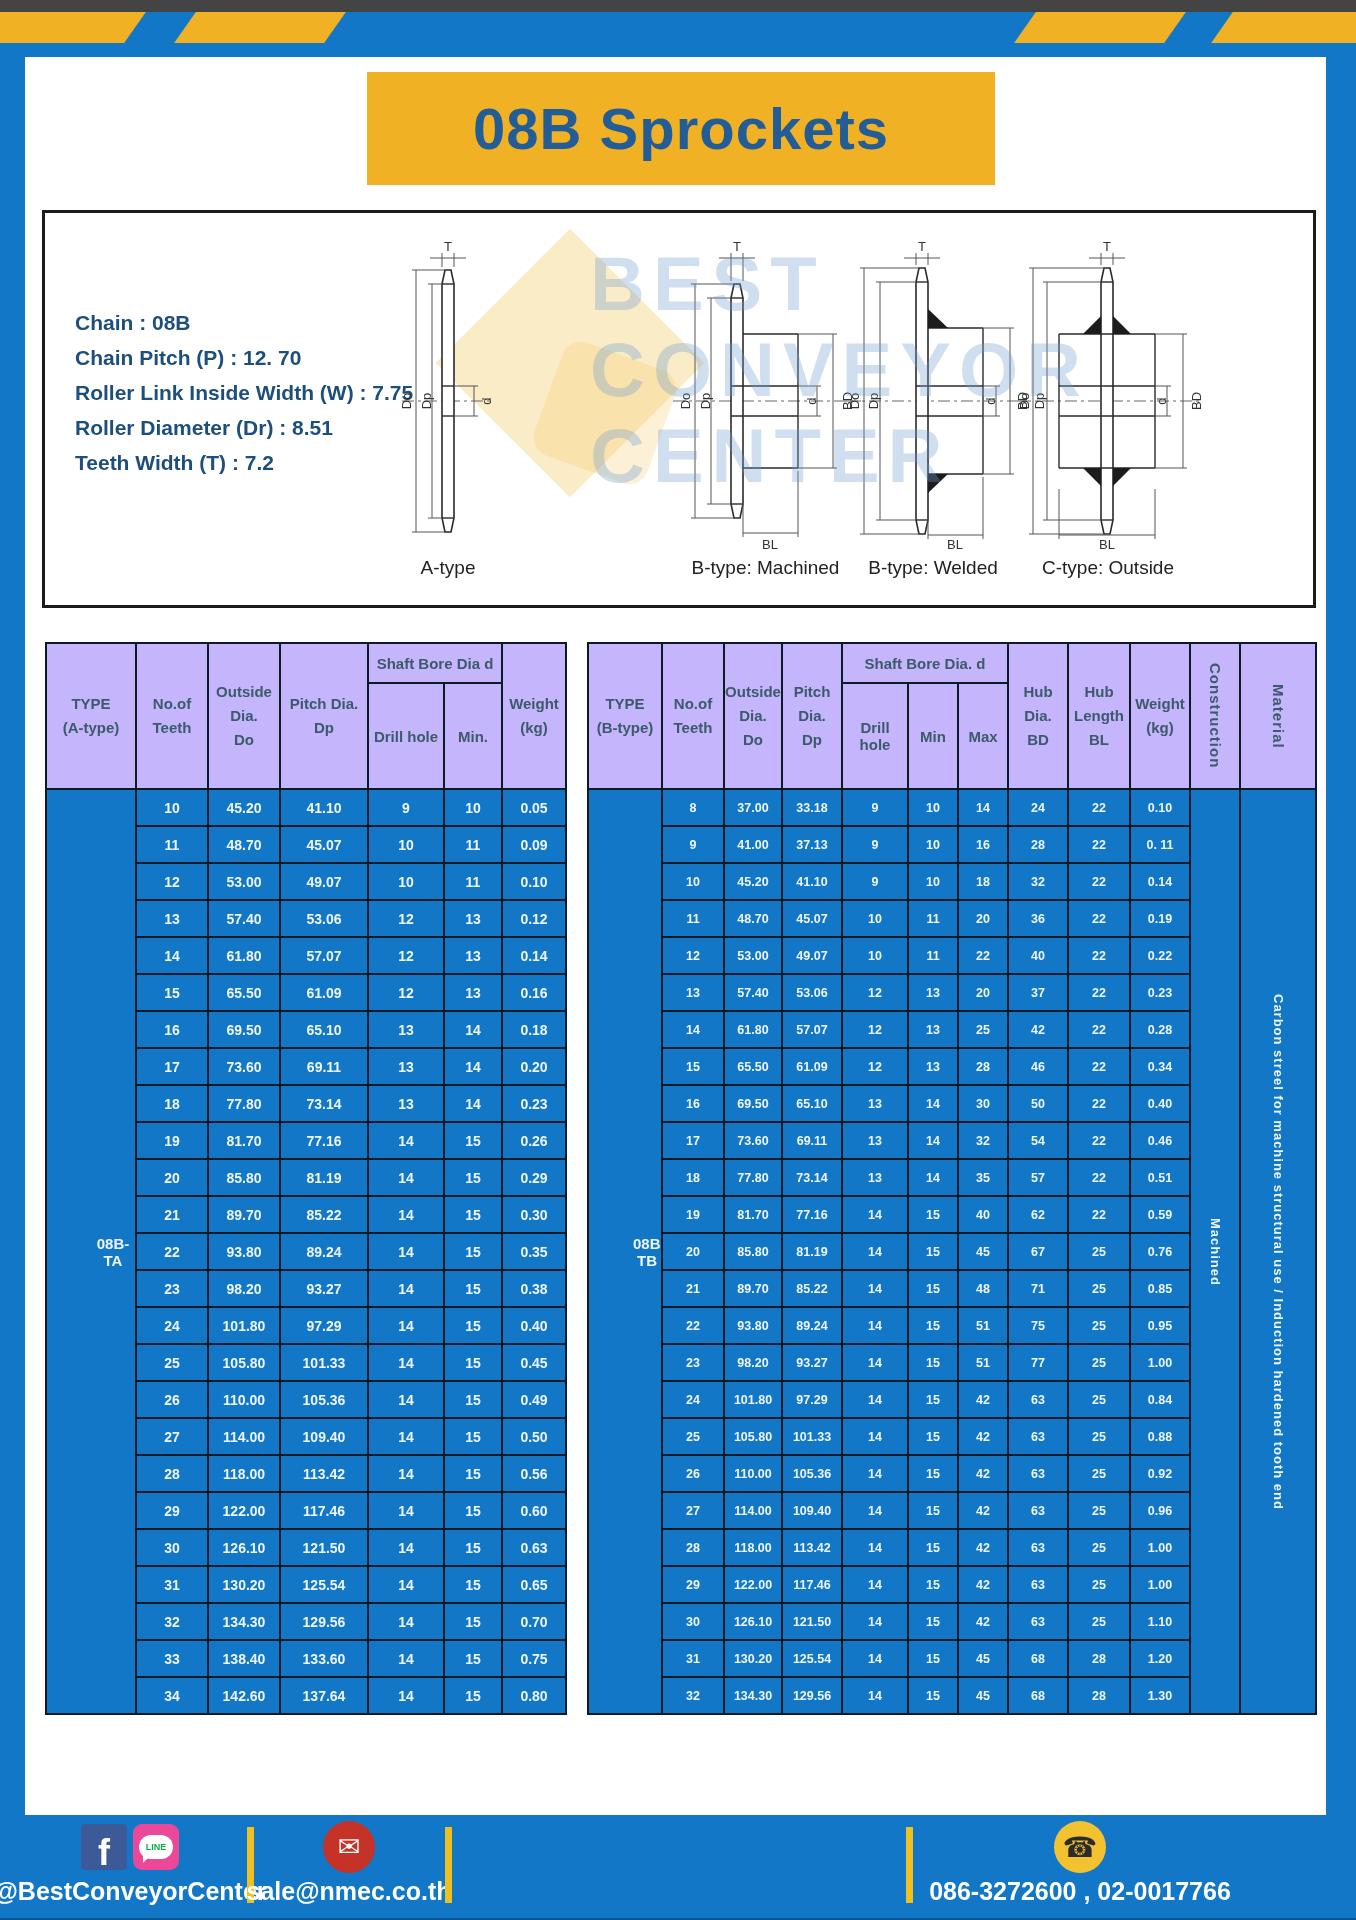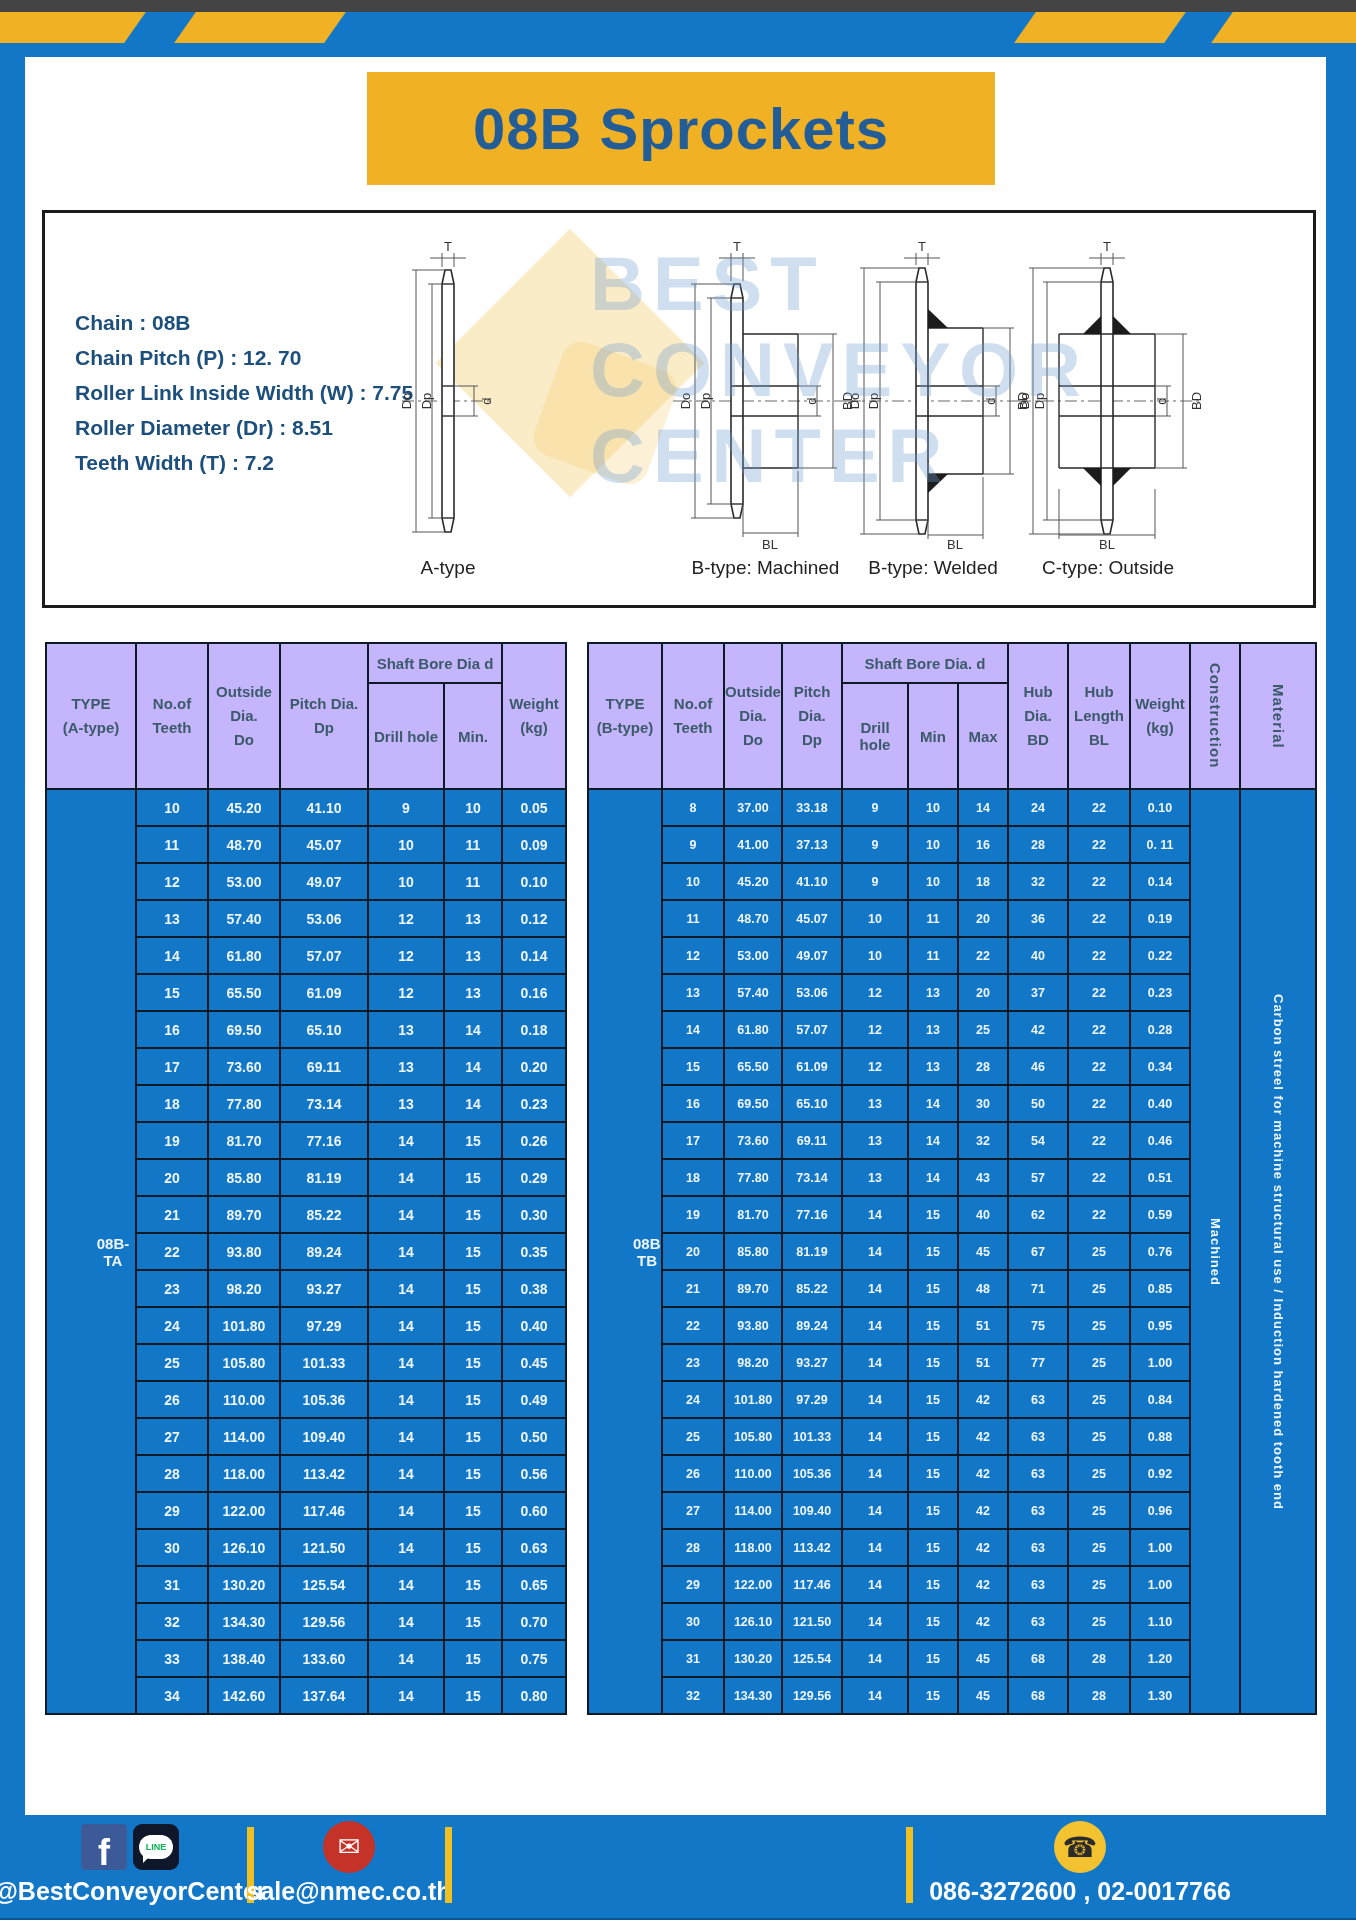--- a/index.html
+++ b/index.html
@@ -43,21 +43,21 @@
   thead tr.h1 { height:40px; }
   thead tr.h2 { height:106px; }
 
   .footer { position:absolute; left:0; top:1803px; width:1356px; height:103px; background:#1377c8; z-index:3; }
   .footer-strip { position:absolute; left:0; top:1906px; width:1356px; height:14px; background:#0a5694; z-index:3; }
   .fgroup { position:absolute; top:6px; display:flex; flex-direction:column; align-items:center; gap:4px; }
   .flabel { color:#ffffff; font-weight:bold; font-size:25px; white-space:nowrap; }
   .ficons { display:flex; gap:6px; align-items:center; height:52px; }
   .fdiv { position:absolute; top:12px; width:7px; height:76px; background:#f0c020; }
   .icon-fb { width:46px; height:46px; background:#3d5a98; border-radius:4px; color:#fff; font-size:36px; font-weight:bold; display:flex; align-items:flex-end; justify-content:center; line-height:0.95; }
-  .icon-line { width:46px; height:46px; background:#0f172a; border-radius:9px; position:relative; display:flex; align-items:center; justify-content:center; }
+  .icon-line { width:46px; height:46px; background:#ec4899; border-radius:9px; position:relative; display:flex; align-items:center; justify-content:center; }
   .icon-line .bubble { width:34px; height:24px; background:#fff; border-radius:12px; display:flex; align-items:center; justify-content:center; color:#06b14c; font-size:9px; font-weight:bold; }
   .icon-line .tail { position:absolute; left:10px; bottom:7px; width:0; height:0; border-left:7px solid #fff; border-bottom:7px solid transparent; }
   .icon-circle { width:52px; height:52px; border-radius:50%; display:flex; align-items:center; justify-content:center; }
   .icon-mail { background:#c53227; color:#fff; font-size:27px; }
   .icon-globe { background:#35aade; }
   .icon-phone { background:#f3c231; color:#2b2b2b; font-size:28px; }
 </style>
 </head>
 <body>
 
@@ -660,21 +660,21 @@
           <td>54</td>
           <td>22</td>
           <td>0.46</td>
         </tr>
         <tr>
           <td>18</td>
           <td>77.80</td>
           <td>73.14</td>
           <td>13</td>
           <td>14</td>
-          <td>43</td>
+          <td>35</td>
           <td>57</td>
           <td>22</td>
           <td>0.51</td>
         </tr>
         <tr>
           <td>19</td>
           <td>81.70</td>
           <td>77.16</td>
           <td>14</td>
           <td>15</td>

